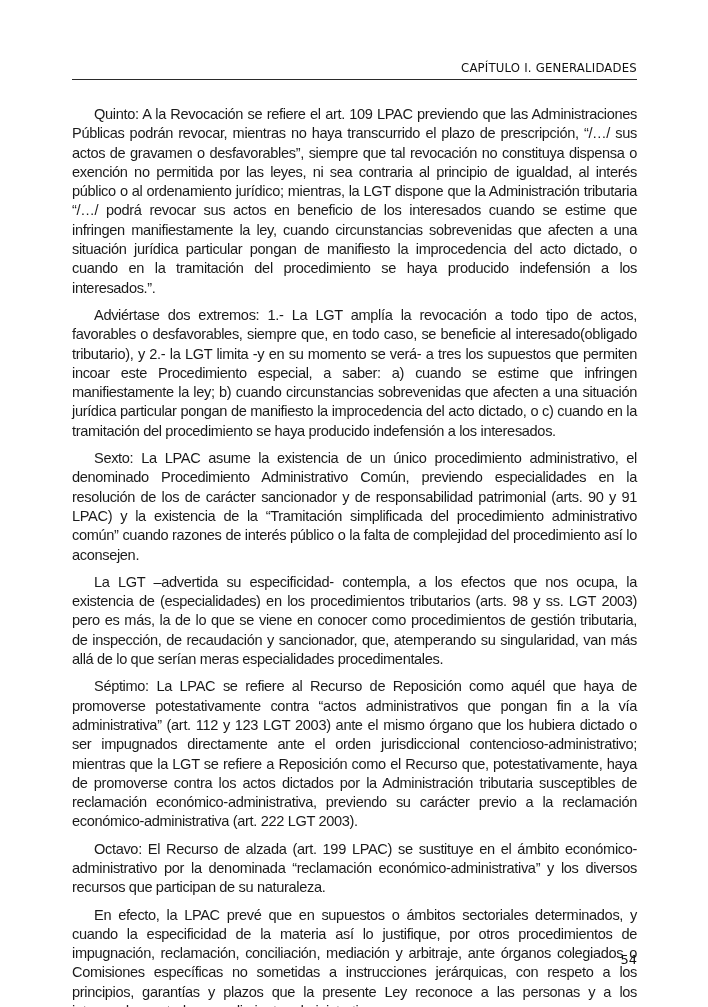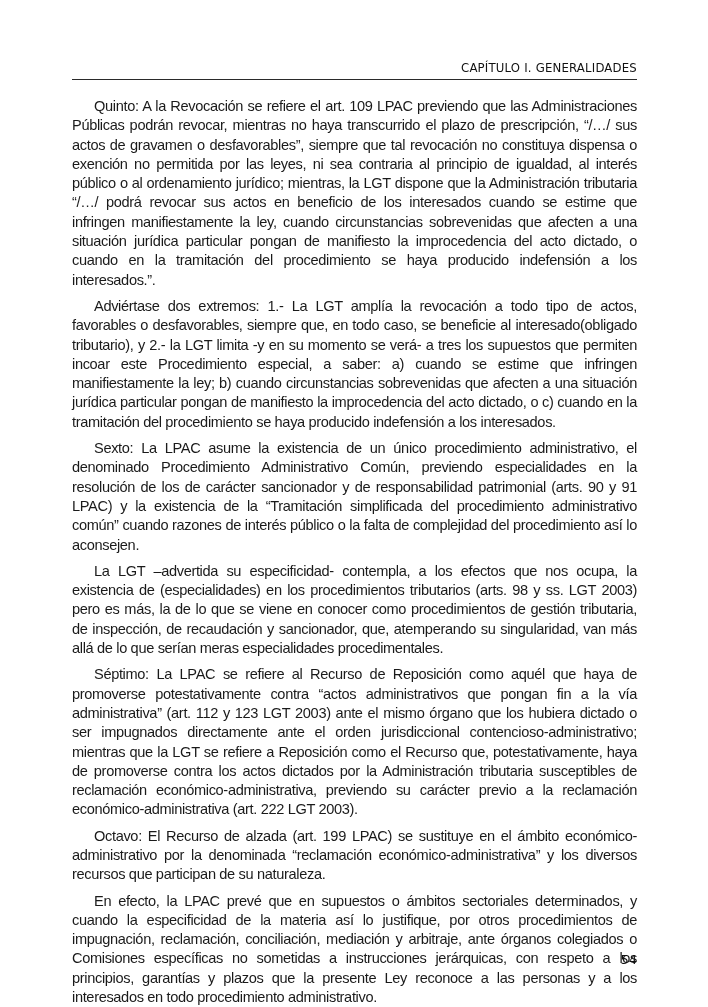--- a/index.html
+++ b/index.html
@@ -17,21 +17,21 @@
       position: absolute; left: 0; top: 79px; width: 565px; height: 0;
       border-top: 1.5px solid #2a2a2a;
     }
     .body {
       position: absolute; left: 0; top: 97px; width: 565px;
       font-size: 14.6px; line-height: 19.3px; text-align: justify;
       font-family: "Liberation Sans Narrow", "Liberation Sans", sans-serif;
       letter-spacing: -0.35px;
       hyphens: manual;
     }
-    .body p { margin: 0 0 7px 0; text-indent: 22px; }
+    .body p { margin: 8px 0 7px 0; text-indent: 22px; }
     .folio {
       position: absolute; right: 0; top: 952px; font-size: 13px;
       font-family: "DejaVu Sans", sans-serif; color: #111;
     }
   </style>
 </head>
 <body>
 
 <div class="page">
   <div class="running-head">CAPÍTULO I.  GENERALIDADES</div>

